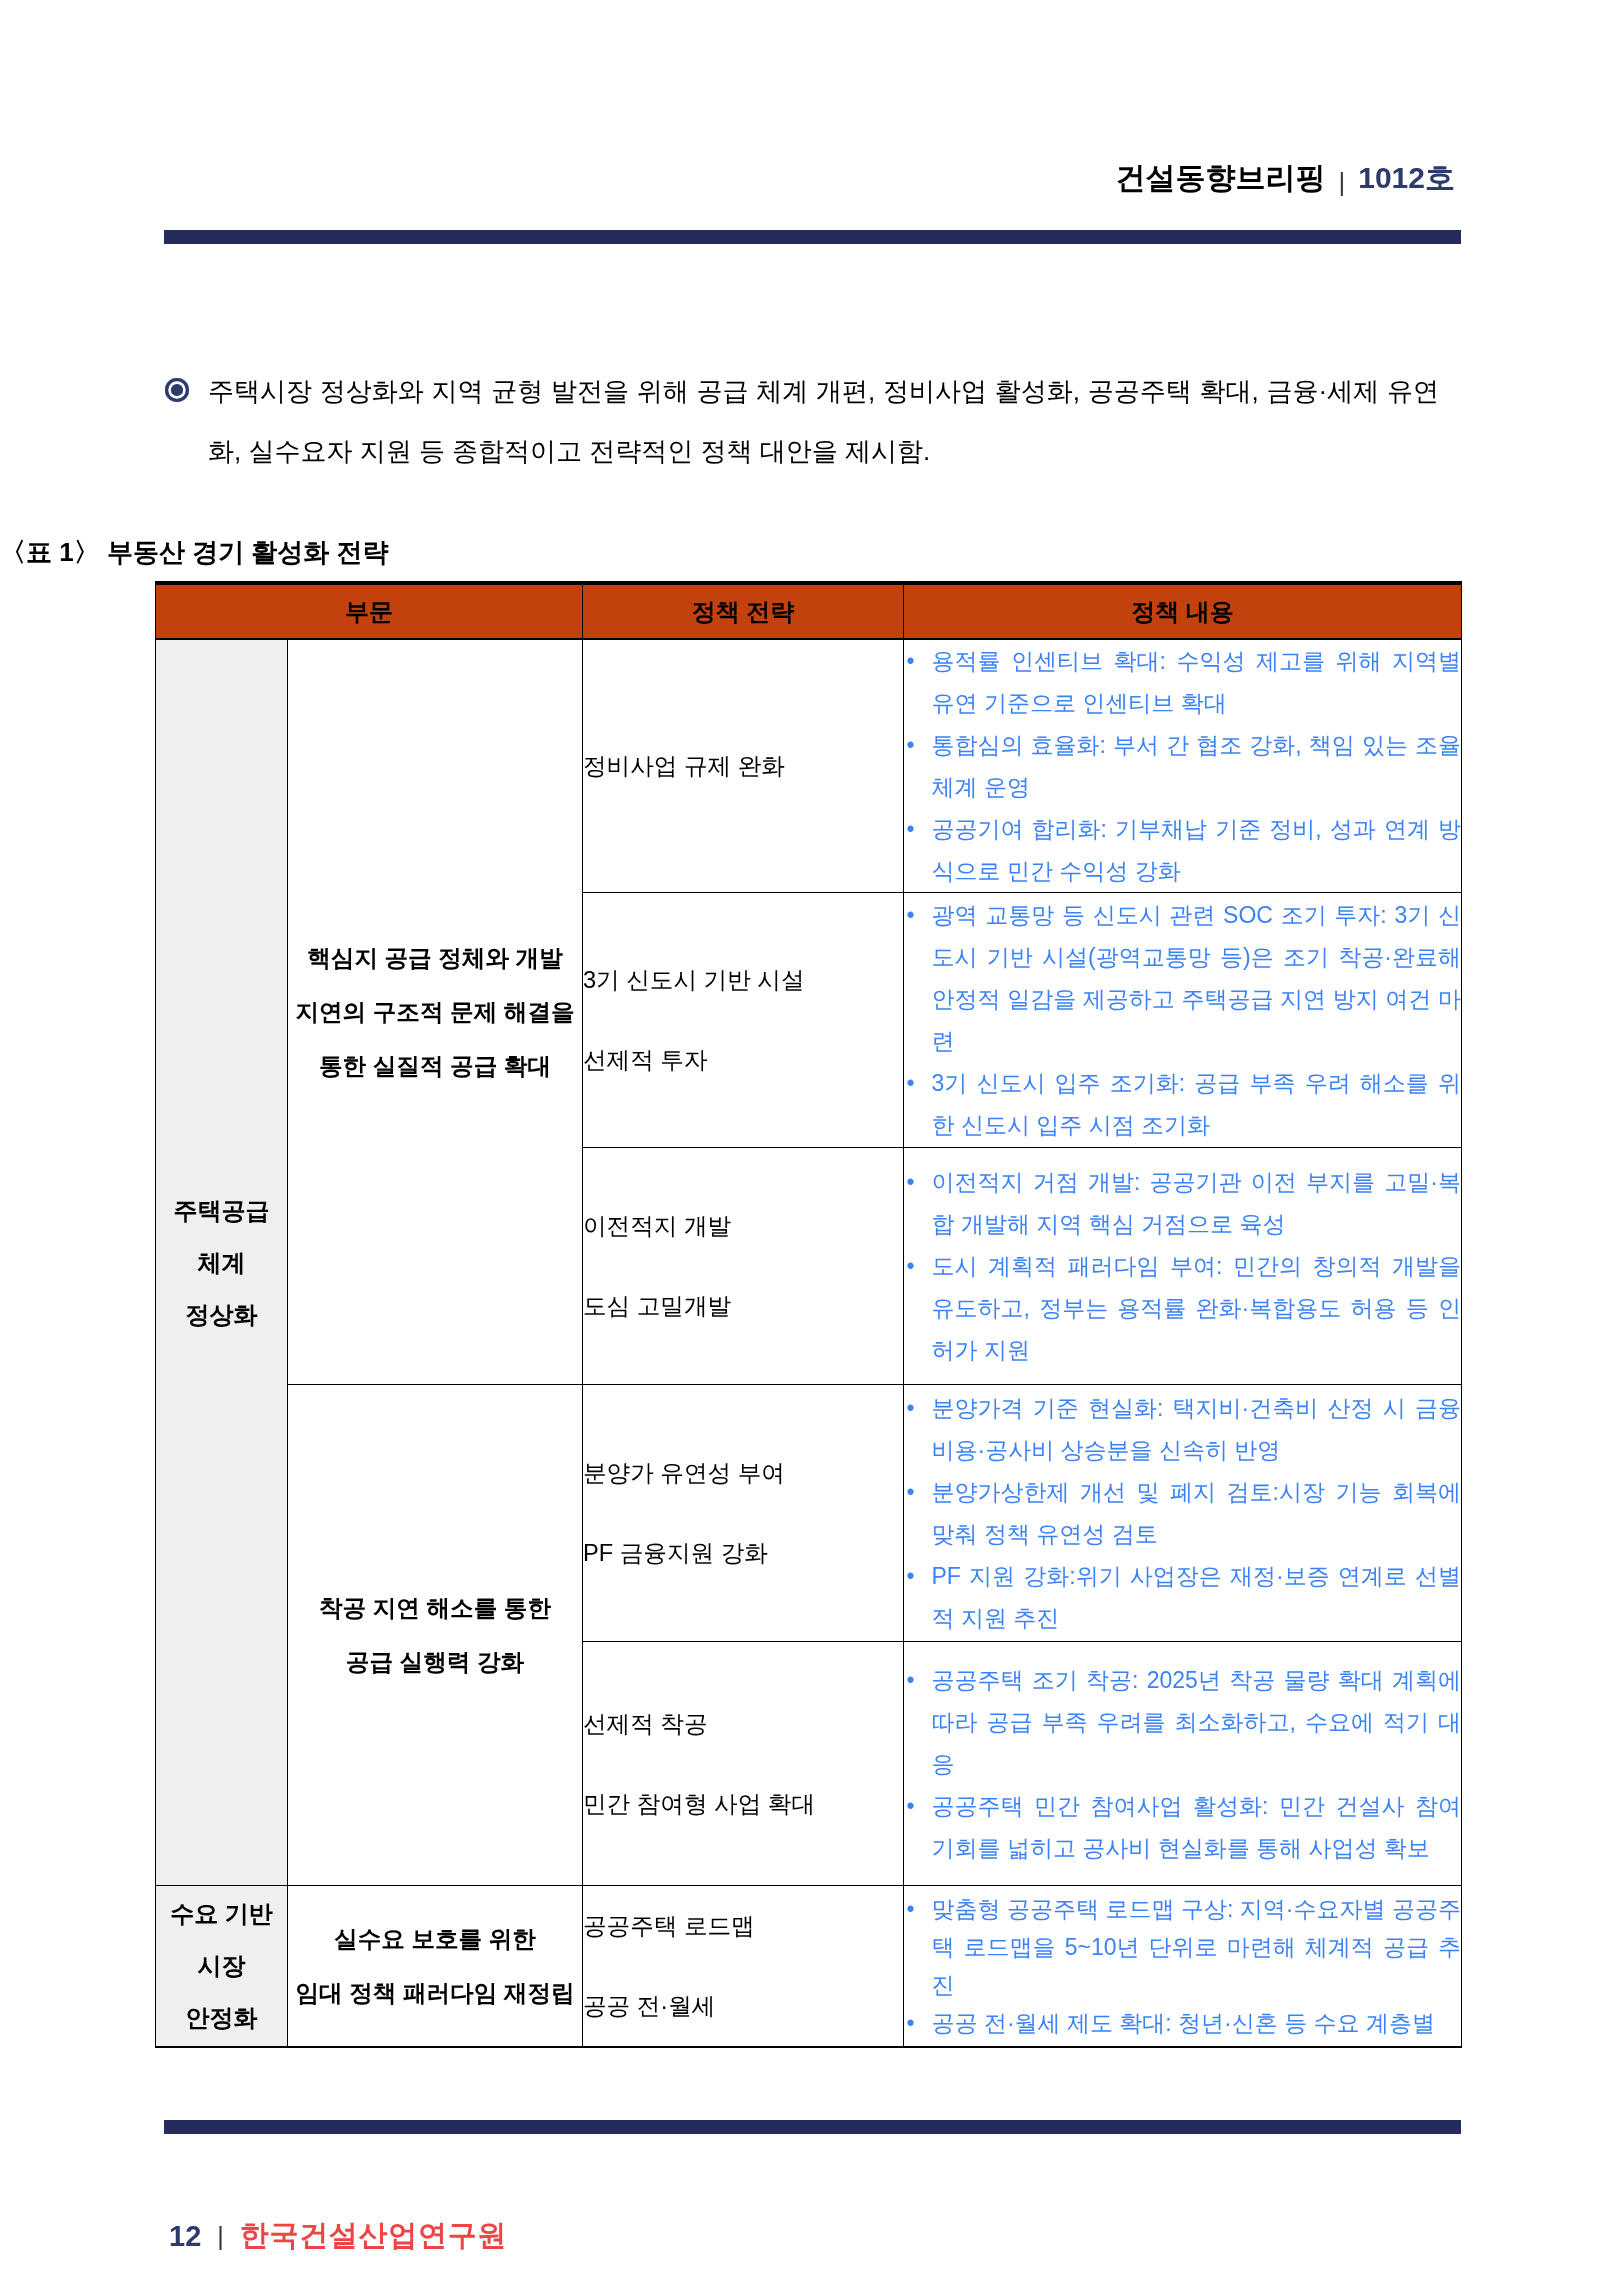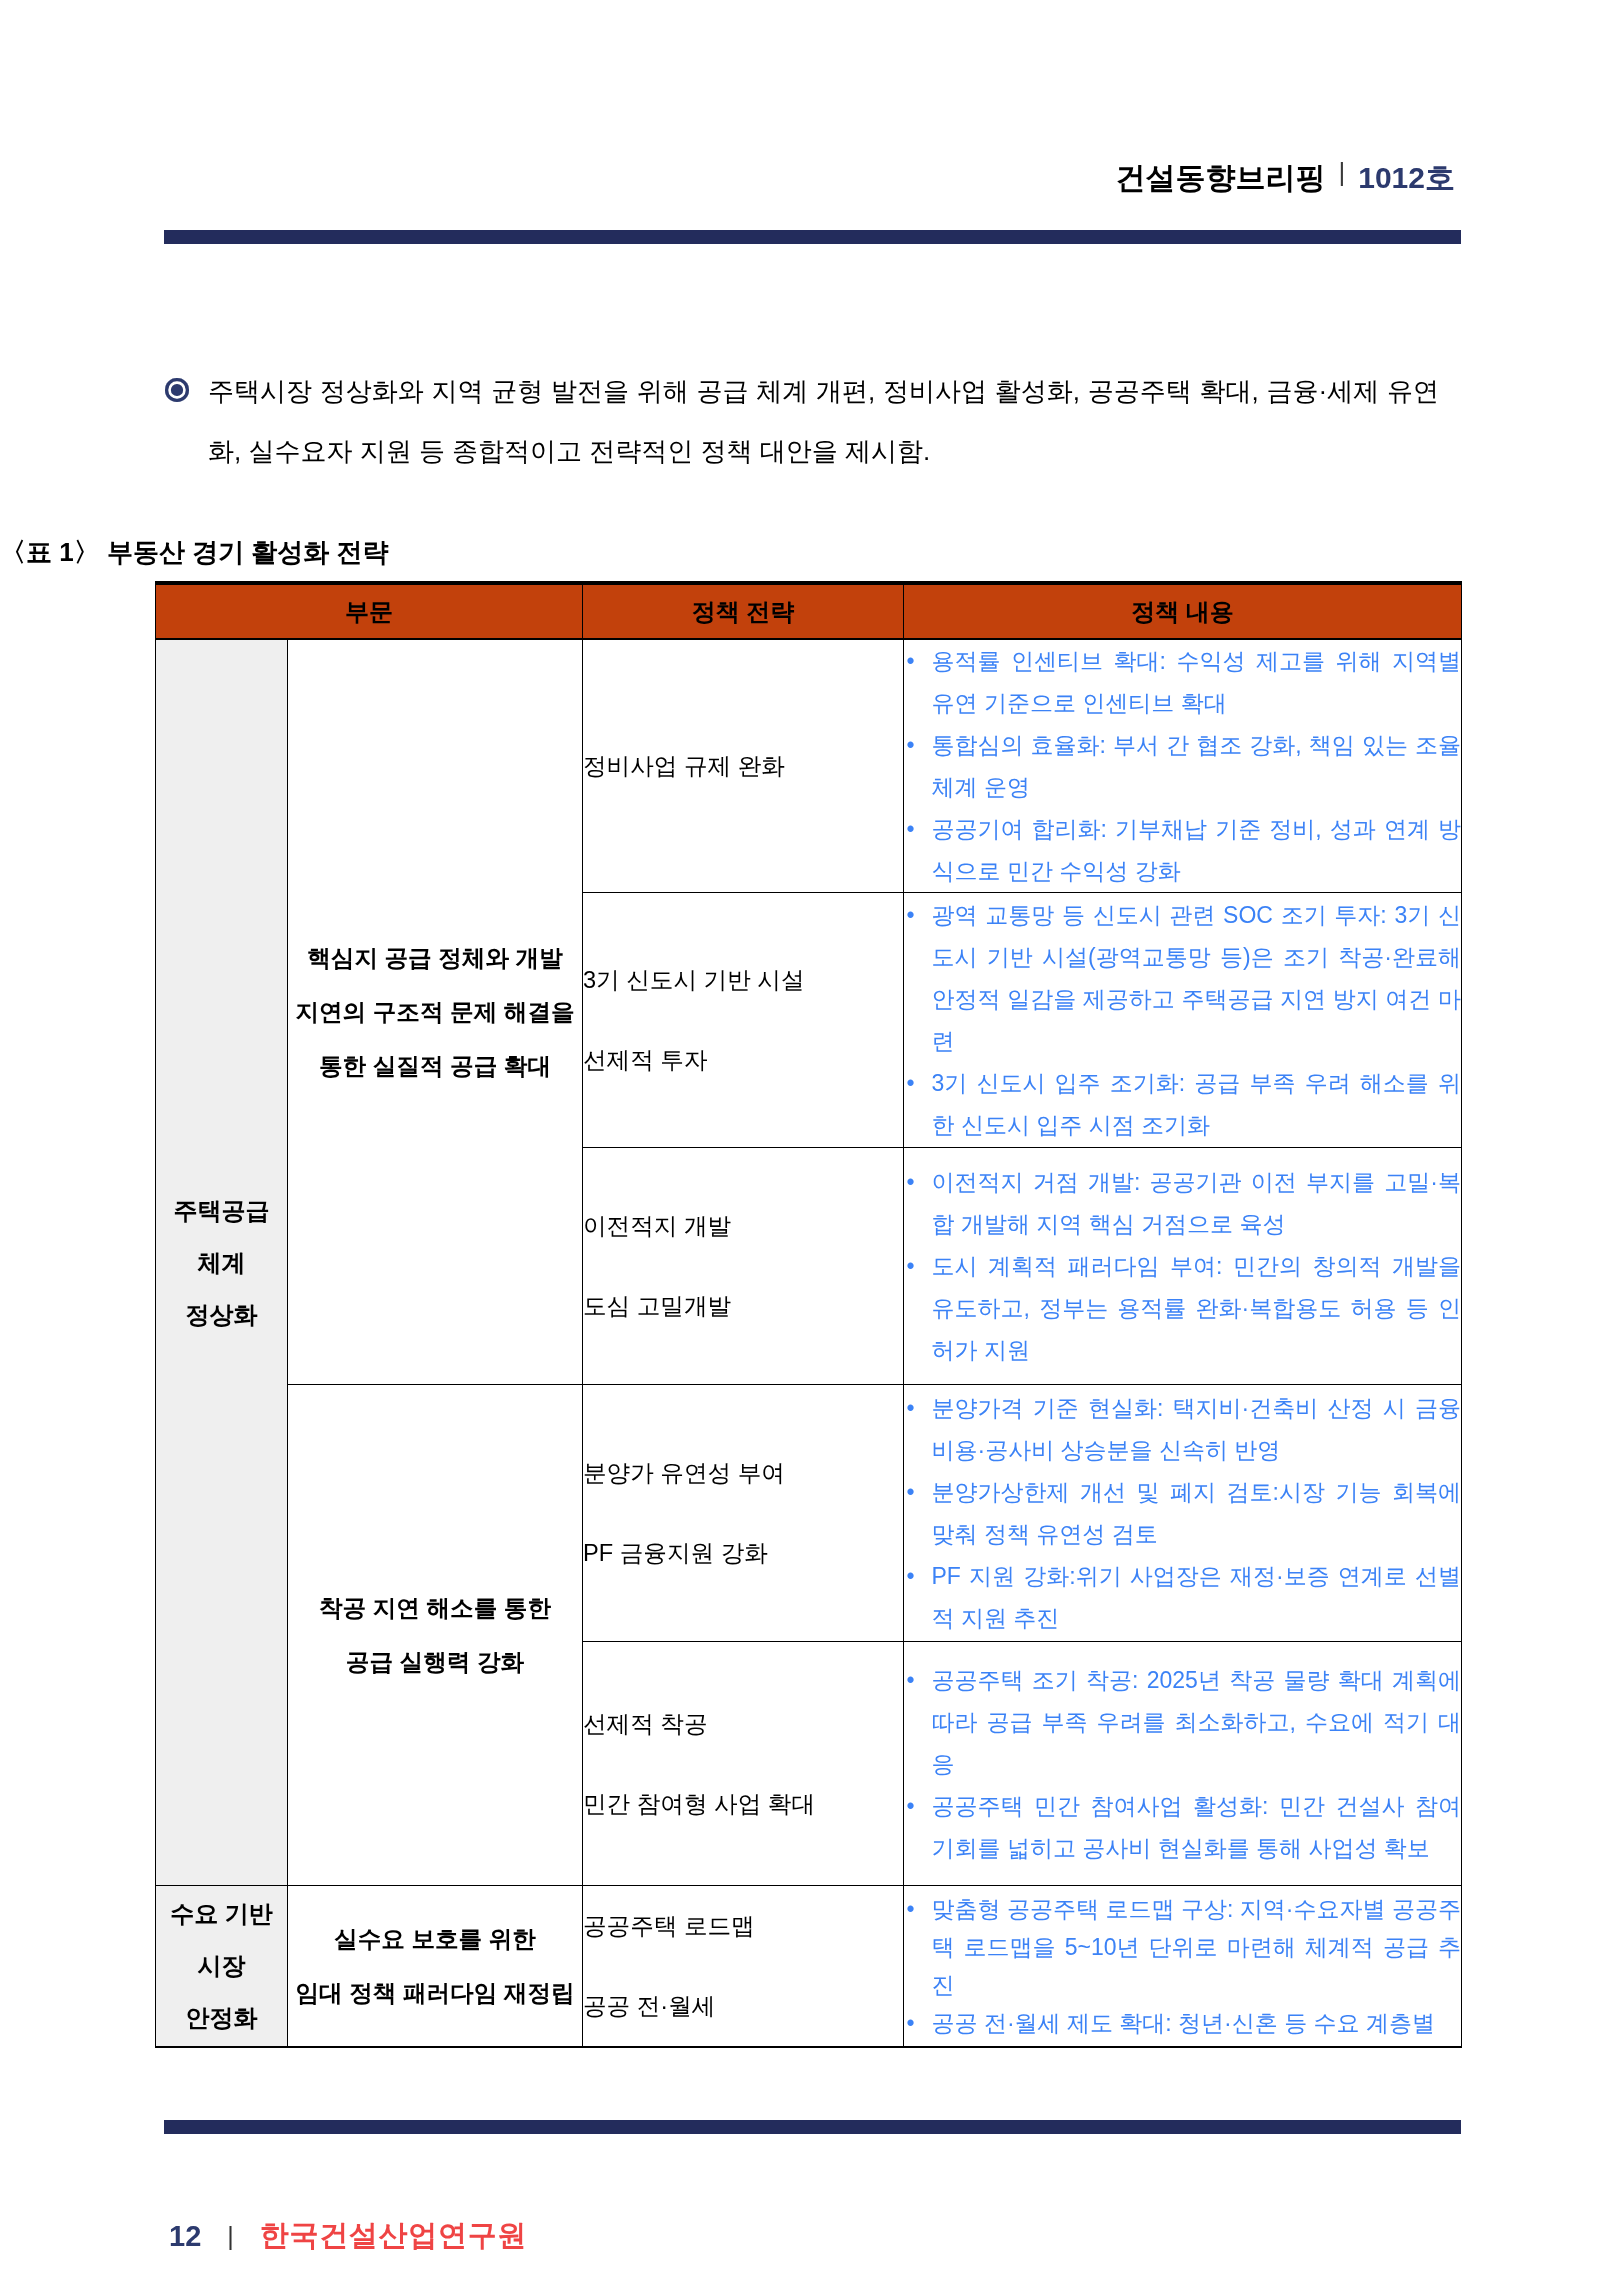--- a/index.html
+++ b/index.html
@@ -3,21 +3,21 @@
 <meta charset="utf-8">
 <style>
   html,body{margin:0;padding:0;background:#fff;}
   .page{
     position:relative;width:1622px;height:2295px;background:#ffffff;
     font-family:"Liberation Sans","DejaVu Sans",sans-serif;color:#000;overflow:hidden;
   }
   
   .masthead{
     position:absolute;top:158px;right:167px;
-    font-size:30px;font-weight:bold;display:flex;align-items:flex-start;gap:13px;
+    font-size:30px;font-weight:bold;display:flex;align-items:flex-end;gap:13px;
   }
   .masthead .brand{color:#000;}
   .masthead .hsep{font-weight:400;color:#3a3a3a;font-size:26px;transform:translateY(-1.3px);}
   .masthead .issue{color:#2c3a6e;}
   .top-rule{
     position:absolute;left:164px;top:230px;width:1297px;height:14.4px;background:#232c5c;
   }
   
   .intro-bullet-icon{
     position:absolute;left:165px;top:378px;width:23.6px;height:23.6px;border-radius:50%;
@@ -64,21 +64,21 @@
   }
   .bullet-item::before{
     content:"\2022";position:absolute;left:2.6px;top:0;
   }
   tr.r6 .bullet-item{line-height:38px;}
   
   .footer-rule{
     position:absolute;left:164px;top:2120px;width:1297px;height:13.7px;background:#232c5c;
   }
   .footer{
-    position:absolute;left:169px;top:2216px;display:flex;align-items:center;gap:26px;
+    position:absolute;left:169px;top:2216px;display:flex;align-items:center;gap:16px;
     font-weight:bold;
   }
   .footer .page-num{color:#2c3a6e;font-size:29px;}
   .footer .fsep{font-weight:400;color:#333;font-size:25px;}
   .footer .org{color:#ef4444;font-size:29px;letter-spacing:0.7px;}
 </style>
 </head>
 <body>
 
 <div class="page">

